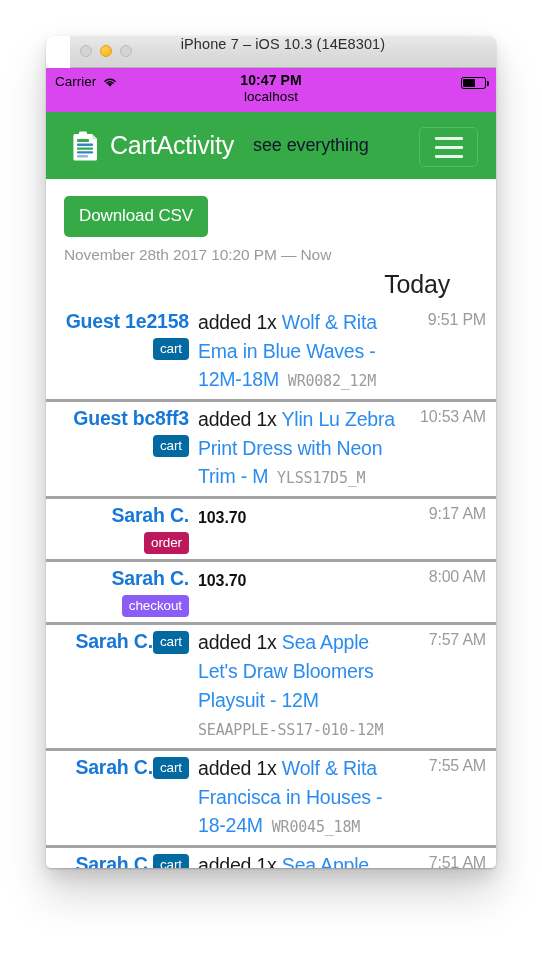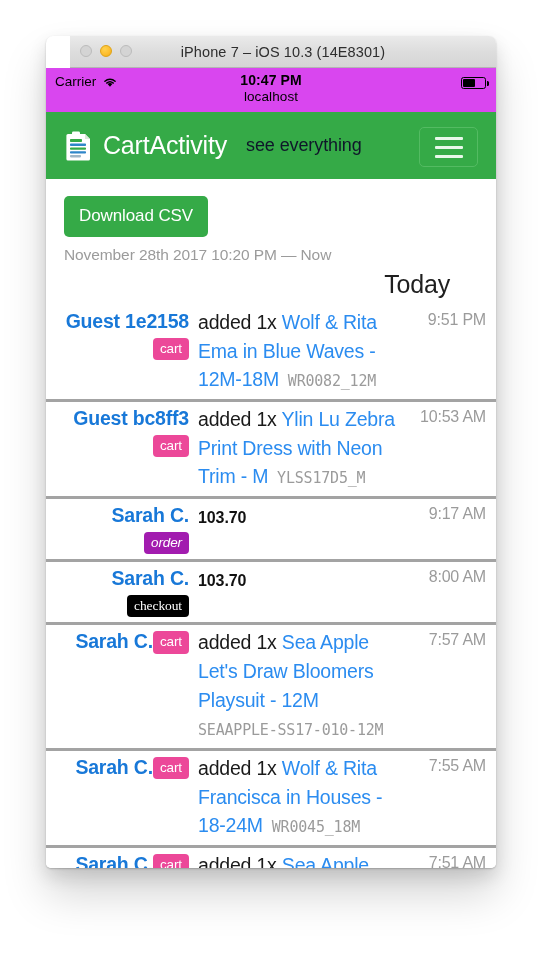--- a/index.html
+++ b/index.html
@@ -36,21 +36,21 @@
     overflow: hidden;
   }
 
   
   .titlebar {
     position: relative;
     height: 31px;
     background: linear-gradient(to bottom, #eaeaea 0%, #dcdcdc 55%, #d5d5d5 100%);
     border-bottom: 1px solid #b4b4b4;
     display: flex;
-    align-items: center;
+    align-items: flex-start;
     margin-left: 24px;
   }
   .traffic {
     position: absolute;
     left: 10px;
     top: 9px;
     display: flex;
     gap: 8px;
   }
   .light {
@@ -135,21 +135,21 @@
     border-radius: 1px;
   }
 
   
   .navbar {
     position: relative;
     height: 67px;
     background: #35aa47;
     display: flex;
     align-items: center;
-    padding: 0 0 0 18px;
+    padding: 0 0 0 25px;
   }
   .brand {
     display: flex;
     align-items: center;
     gap: 9px;
   }
   .logo-icon { display: block; }
   .brand-name {
     color: #ffffff;
     font-size: 25px;
@@ -254,23 +254,23 @@
   .badge {
     display: inline-block;
     color: #ffffff;
     font-size: 13.5px;
     line-height: 1;
     padding: 4px 7px 5px;
     border-radius: 4px;
     vertical-align: 2px;
     letter-spacing: -0.1px;
   }
-  .badge-cart { background: #ec4899; }
-  .badge-order { background: #a21caf; font-style: italic; }
-  .badge-checkout { background: #000000; font-family: Liberation Serif, serif; }
+  .badge-cart { background: #0369a1; }
+  .badge-order { background: #be185d; }
+  .badge-checkout { background: #8b5cf6; }
   .badge-block { margin-top: 2px; }
 
   .col-detail {
     flex: 1 1 auto;
     padding-right: 4px;
     font-size: 19.5px;
     line-height: 1.47;
     color: #1a1a1a;
     letter-spacing: -0.2px;
     word-wrap: break-word;

